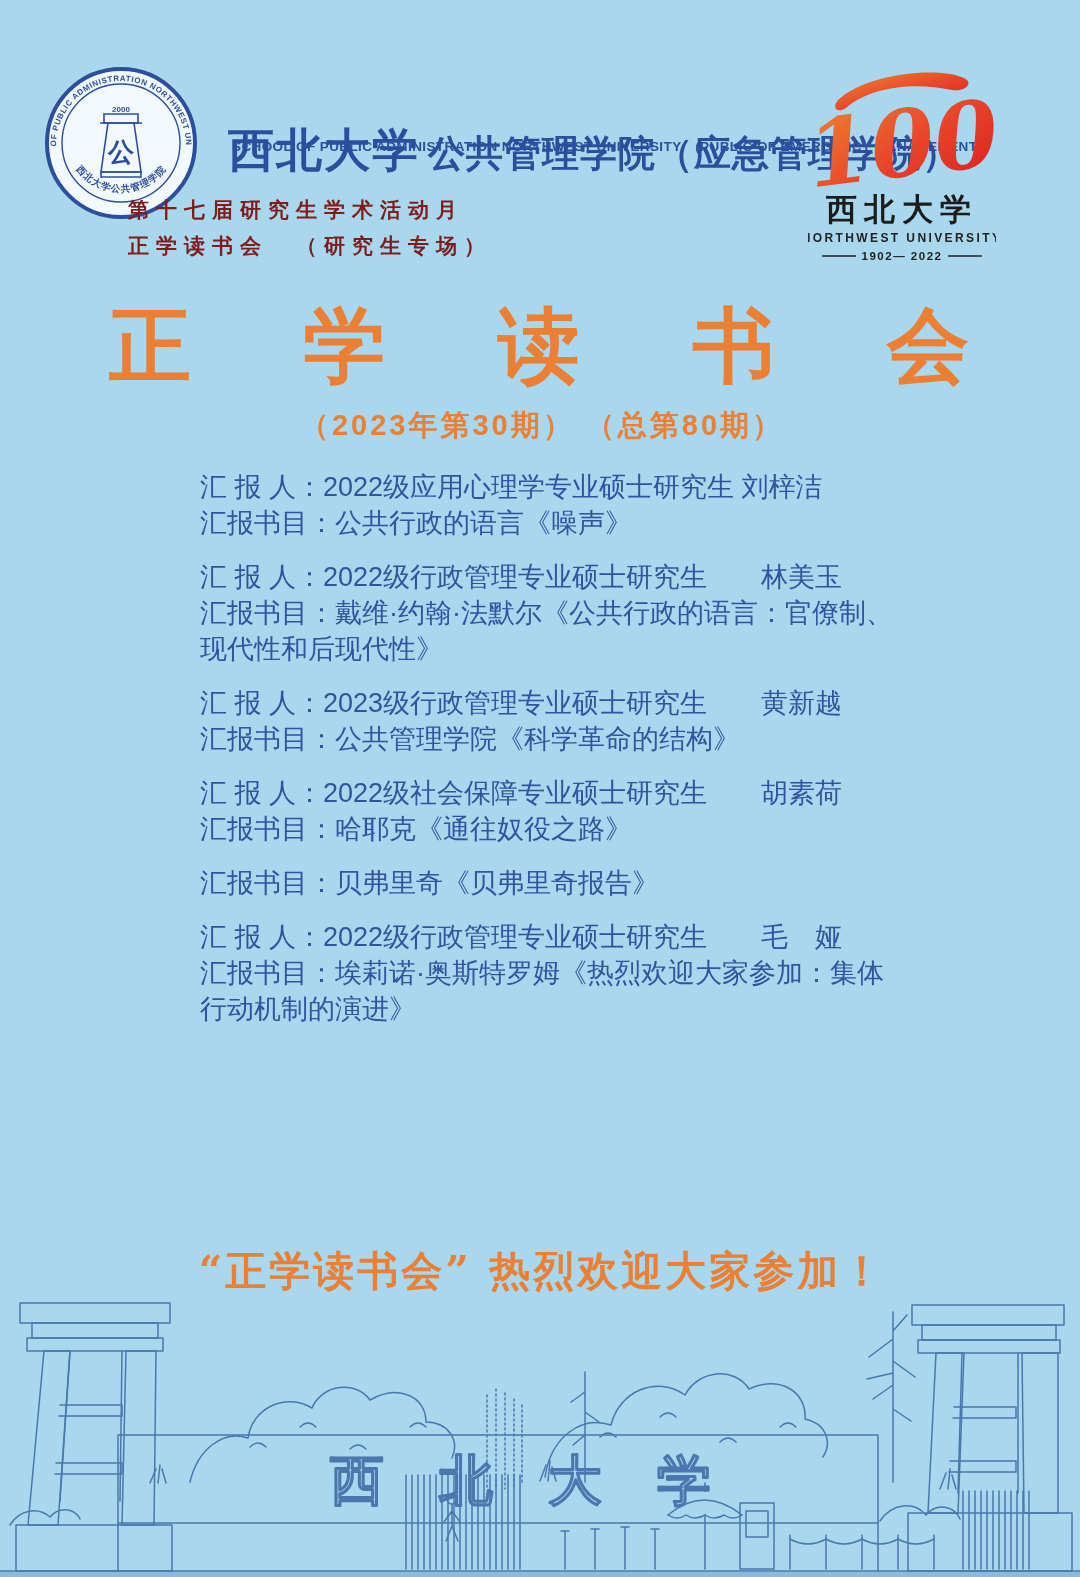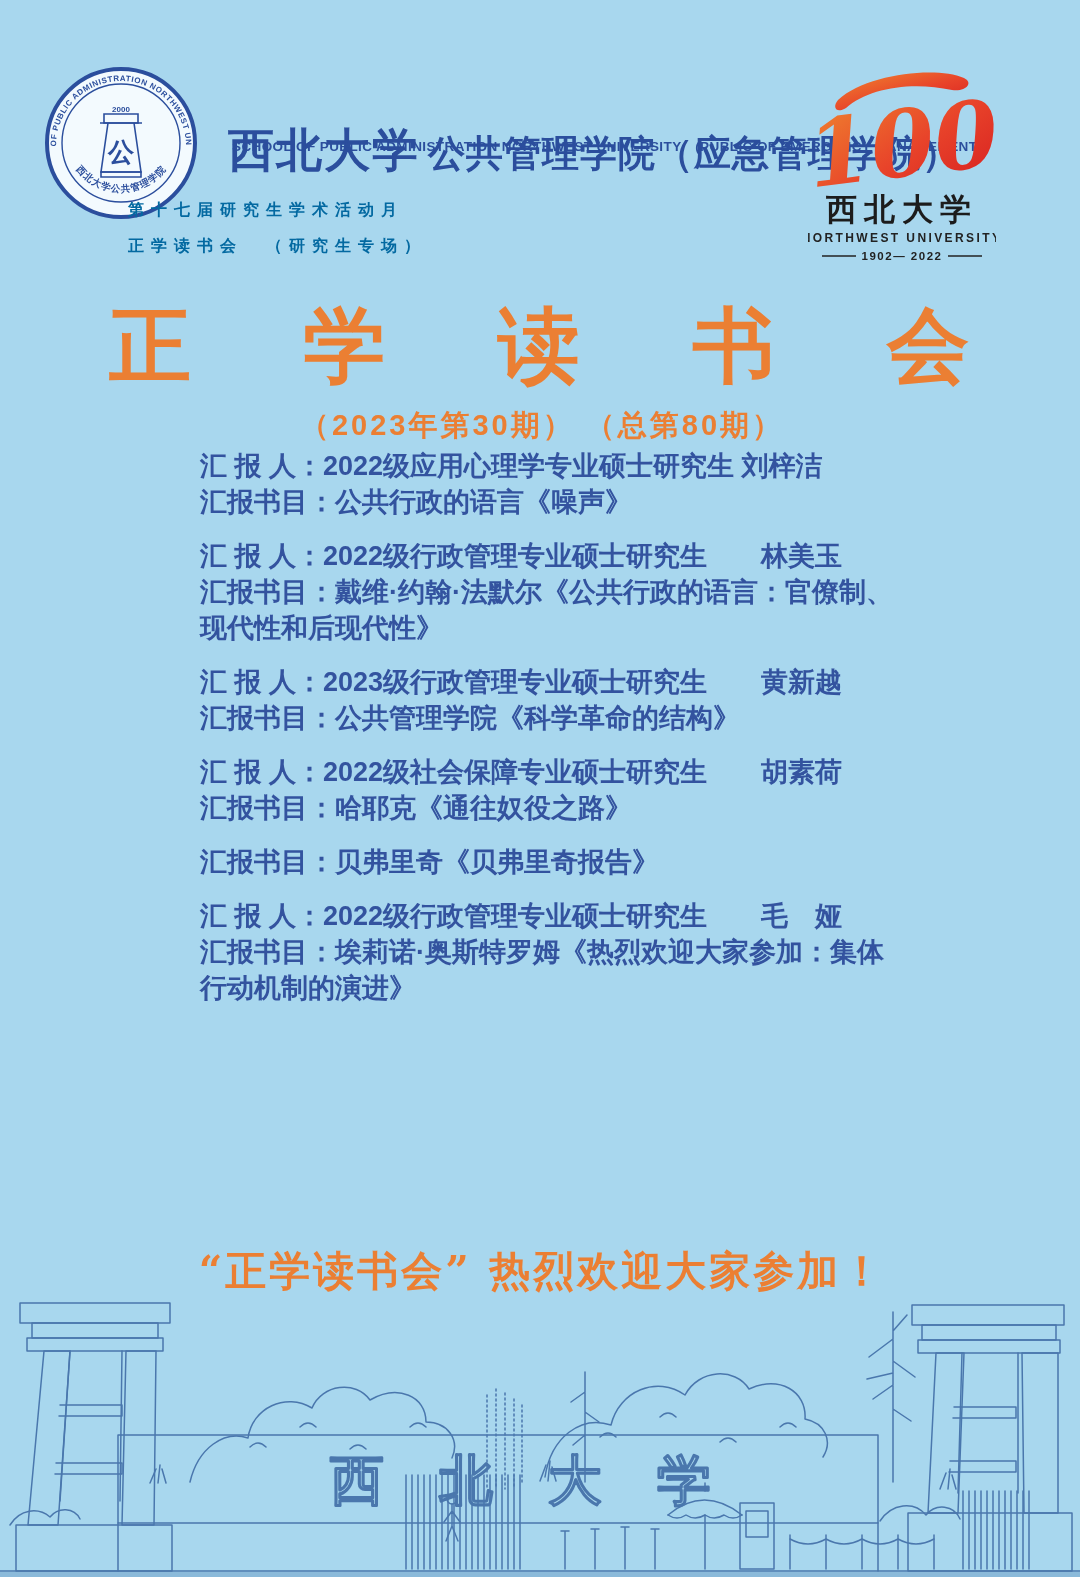--- a/index.html
+++ b/index.html
@@ -9,36 +9,36 @@
     background:#a8d7ee;
     overflow:hidden;
     font-family:"Liberation Sans","DejaVu Sans",sans-serif;
   }
   
   .seal{position:absolute;left:44px;top:66px;width:154px;height:154px;}
   .school-cn{position:absolute;left:228px;top:80px;color:#2b4e9d;font-weight:bold;white-space:nowrap;margin-top:40px;}
   .school-cn .main{font-size:46px;letter-spacing:2px;margin-right:8px;font-family:"DejaVu Serif","Liberation Serif",serif;}
   .school-cn .rest{font-size:37px;letter-spacing:1px;}
   .school-en{position:absolute;left:232px;top:138px;font-size:13.5px;font-weight:bold;color:#2b4e9d;letter-spacing:.4px;white-space:nowrap;}
-  .events{position:absolute;left:128px;top:192px;color:#0369a1;font-weight:bold;font-size:16px;letter-spacing:7px;line-height:36px;white-space:nowrap;}
+  .events{position:absolute;left:128px;top:192px;color:#7f1d1d;font-weight:bold;font-size:21px;letter-spacing:7px;line-height:36px;white-space:nowrap;}
   .anniv{position:absolute;left:808px;top:64px;width:188px;height:212px;}
   
   .main-title{
     position:absolute;left:20px;top:292px;width:1080px;text-align:center;
     color:#eb7f33;font-size:82px;font-weight:bold;letter-spacing:42px;
     font-family:"DejaVu Serif","Liberation Serif",serif;white-space:nowrap;
   }
   .issue-line{
     position:absolute;left:2px;top:406px;width:1080px;text-align:center;
     color:#eb7f33;font-size:29px;font-weight:bold;letter-spacing:3px;
   }
   
   .content{
-    position:absolute;left:200px;top:448px;width:700px;
-    color:#33539f;font-size:27px;font-weight:bold;line-height:36px;
+    position:absolute;left:200px;top:469px;width:700px;
+    color:#33539f;font-size:27px;font-weight:normal;line-height:36px;
   }
   .block{margin-bottom:18px;}
   .line{min-height:36px;}
   
   .tagline{
     position:absolute;left:2px;top:1244px;width:1080px;text-align:center;
     color:#eb7f33;font-size:41px;font-weight:bold;letter-spacing:3px;
     font-family:"DejaVu Serif","Liberation Serif",serif;white-space:nowrap;z-index:2;
   }
   .gate-art{position:absolute;left:0;bottom:0;width:1080px;height:300px;z-index:1;}

